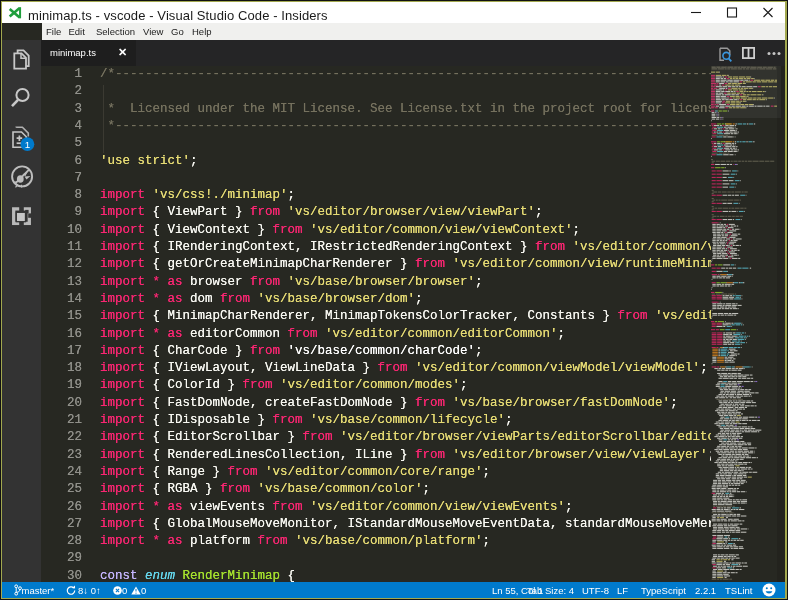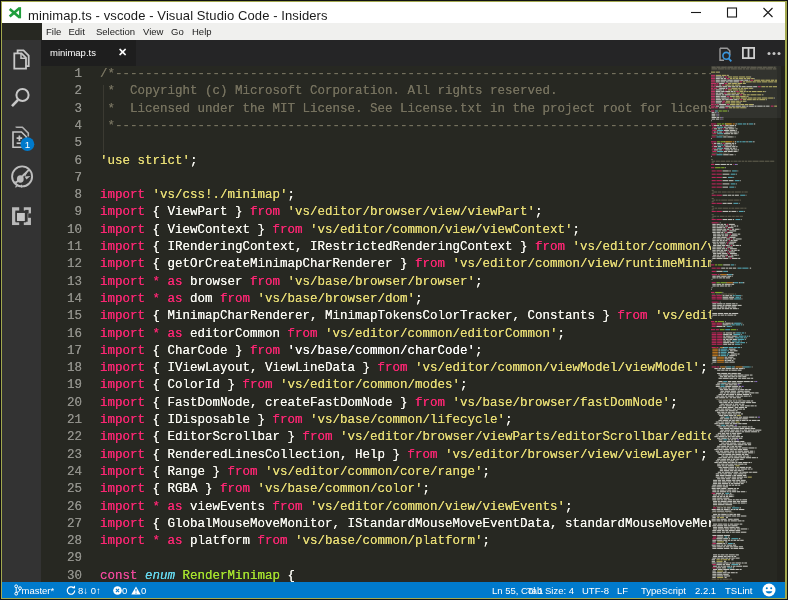--- a/index.html
+++ b/index.html
@@ -136,49 +136,49 @@
             <circle cx="7" cy="2.5" r="1.5" fill="#c5c5c5"></circle>
             <circle cx="12" cy="2.5" r="1.5" fill="#c5c5c5"></circle>
 </svg>
         </div>
 </div>
 
 <div class="editor">
   <div class="codewrap">
     <div style="position:absolute;left:101px;top:19px;width:1px;height:68px;background:#3b3a32"></div>
 <div class="cl" style="top:0.0px"><span class="g">1</span><span class="t"><span style="color:#75715e">/*---------------------------------------------------------------------------------------------</span></span></div>
-<div class="cl" style="top:17.3px"><span class="g">2</span><span class="t"><span style="color:#75715e"> *  Copyright (c) Microsoft Corporation. All rights reserved.</span></span></div>
+<div class="cl" style="top:17.3px"><span class="g">2</span></div>
 <div class="cl" style="top:34.6px"><span class="g">3</span><span class="t"><span style="color:#75715e"> *  Licensed under the MIT License. See License.txt in the project root for license information.</span></span></div>
 <div class="cl" style="top:51.9px"><span class="g">4</span><span class="t"><span style="color:#75715e"> *--------------------------------------------------------------------------------------------*/</span></span></div>
 <div class="cl" style="top:69.2px"><span class="g">5</span><span class="t"></span></div>
 <div class="cl" style="top:86.5px"><span class="g">6</span><span class="t"><span style="color:#e6db74">'use strict'</span><span style="color:#f8f8f2">;</span></span></div>
 <div class="cl" style="top:103.8px"><span class="g">7</span><span class="t"></span></div>
 <div class="cl" style="top:121.1px"><span class="g">8</span><span class="t"><span style="color:#f92672">import </span><span style="color:#e6db74">'vs/css!./minimap'</span><span style="color:#f8f8f2">;</span></span></div>
 <div class="cl" style="top:138.4px"><span class="g">9</span><span class="t"><span style="color:#f92672">import </span><span style="color:#f8f8f2">{ ViewPart } </span><span style="color:#f92672">from </span><span style="color:#e6db74">'vs/editor/browser/view/viewPart'</span><span style="color:#f8f8f2">;</span></span></div>
 <div class="cl" style="top:155.7px"><span class="g">10</span><span class="t"><span style="color:#f92672">import </span><span style="color:#f8f8f2">{ ViewContext } </span><span style="color:#f92672">from </span><span style="color:#e6db74">'vs/editor/common/view/viewContext'</span><span style="color:#f8f8f2">;</span></span></div>
 <div class="cl" style="top:173.0px"><span class="g">11</span><span class="t"><span style="color:#f92672">import </span><span style="color:#f8f8f2">{ IRenderingContext, IRestrictedRenderingContext } </span><span style="color:#f92672">from </span><span style="color:#e6db74">'vs/editor/common/view/renderingContext'</span></span></div>
 <div class="cl" style="top:190.3px"><span class="g">12</span><span class="t"><span style="color:#f92672">import </span><span style="color:#f8f8f2">{ getOrCreateMinimapCharRenderer } </span><span style="color:#f92672">from </span><span style="color:#e6db74">'vs/editor/common/view/runtimeMinimapCharRenderer'</span></span></div>
 <div class="cl" style="top:207.6px"><span class="g">13</span><span class="t"><span style="color:#f92672">import * as </span><span style="color:#f8f8f2">browser </span><span style="color:#f92672">from </span><span style="color:#e6db74">'vs/base/browser/browser'</span><span style="color:#f8f8f2">;</span></span></div>
 <div class="cl" style="top:224.9px"><span class="g">14</span><span class="t"><span style="color:#f92672">import * as </span><span style="color:#f8f8f2">dom </span><span style="color:#f92672">from </span><span style="color:#e6db74">'vs/base/browser/dom'</span><span style="color:#f8f8f2">;</span></span></div>
 <div class="cl" style="top:242.2px"><span class="g">15</span><span class="t"><span style="color:#f92672">import </span><span style="color:#f8f8f2">{ MinimapCharRenderer, MinimapTokensColorTracker, Constants } </span><span style="color:#f92672">from </span><span style="color:#e6db74">'vs/editor/common/view/minimapCharRenderer'</span></span></div>
 <div class="cl" style="top:259.5px"><span class="g">16</span><span class="t"><span style="color:#f92672">import * as </span><span style="color:#f8f8f2">editorCommon </span><span style="color:#f92672">from </span><span style="color:#e6db74">'vs/editor/common/editorCommon'</span><span style="color:#f8f8f2">;</span></span></div>
 <div class="cl" style="top:276.8px"><span class="g">17</span><span class="t"><span style="color:#f92672">import </span><span style="color:#f8f8f2">{ CharCode } </span><span style="color:#f92672">from </span><span style="color:#ffffff">'vs/base/common/charCode'</span><span style="color:#f8f8f2">;</span></span></div>
 <div class="cl" style="top:294.1px"><span class="g">18</span><span class="t"><span style="color:#f92672">import </span><span style="color:#f8f8f2">{ IViewLayout, ViewLineData } </span><span style="color:#f92672">from </span><span style="color:#e6db74">'vs/editor/common/viewModel/viewModel'</span><span style="color:#f8f8f2">;</span></span></div>
 <div class="cl" style="top:311.4px"><span class="g">19</span><span class="t"><span style="color:#f92672">import </span><span style="color:#f8f8f2">{ ColorId } </span><span style="color:#f92672">from </span><span style="color:#e6db74">'vs/editor/common/modes'</span><span style="color:#f8f8f2">;</span></span></div>
 <div class="cl" style="top:328.7px"><span class="g">20</span><span class="t"><span style="color:#f92672">import </span><span style="color:#f8f8f2">{ FastDomNode, createFastDomNode } </span><span style="color:#f92672">from </span><span style="color:#e6db74">'vs/base/browser/fastDomNode'</span><span style="color:#f8f8f2">;</span></span></div>
 <div class="cl" style="top:346.0px"><span class="g">21</span><span class="t"><span style="color:#f92672">import </span><span style="color:#f8f8f2">{ IDisposable } </span><span style="color:#f92672">from </span><span style="color:#e6db74">'vs/base/common/lifecycle'</span><span style="color:#f8f8f2">;</span></span></div>
 <div class="cl" style="top:363.3px"><span class="g">22</span><span class="t"><span style="color:#f92672">import </span><span style="color:#f8f8f2">{ EditorScrollbar } </span><span style="color:#f92672">from </span><span style="color:#e6db74">'vs/editor/browser/viewParts/editorScrollbar/editorScrollbar'</span></span></div>
-<div class="cl" style="top:380.6px"><span class="g">23</span><span class="t"><span style="color:#f92672">import </span><span style="color:#f8f8f2">{ RenderedLinesCollection, Help } </span><span style="color:#f92672">from </span><span style="color:#e6db74">'vs/editor/browser/view/viewLayer'</span><span style="color:#f8f8f2">;</span></span></div>
+<div class="cl" style="top:380.6px"><span class="g">23</span><span class="t"><span style="color:#f92672">import </span><span style="color:#f8f8f2">{ RenderedLinesCollection, ILine } </span><span style="color:#f92672">from </span><span style="color:#e6db74">'vs/editor/browser/view/viewLayer'</span><span style="color:#f8f8f2">;</span></span></div>
 <div class="cl" style="top:397.9px"><span class="g">24</span><span class="t"><span style="color:#f92672">import </span><span style="color:#f8f8f2">{ Range } </span><span style="color:#f92672">from </span><span style="color:#e6db74">'vs/editor/common/core/range'</span><span style="color:#f8f8f2">;</span></span></div>
 <div class="cl" style="top:415.2px"><span class="g">25</span><span class="t"><span style="color:#f92672">import </span><span style="color:#f8f8f2">{ RGBA } </span><span style="color:#f92672">from </span><span style="color:#e6db74">'vs/base/common/color'</span><span style="color:#f8f8f2">;</span></span></div>
 <div class="cl" style="top:432.5px"><span class="g">26</span><span class="t"><span style="color:#f92672">import * as </span><span style="color:#f8f8f2">viewEvents </span><span style="color:#f92672">from </span><span style="color:#e6db74">'vs/editor/common/view/viewEvents'</span><span style="color:#f8f8f2">;</span></span></div>
 <div class="cl" style="top:449.8px"><span class="g">27</span><span class="t"><span style="color:#f92672">import </span><span style="color:#f8f8f2">{ GlobalMouseMoveMonitor, IStandardMouseMoveEventData, standardMouseMoveMerger } </span></span></div>
 <div class="cl" style="top:467.1px"><span class="g">28</span><span class="t"><span style="color:#f92672">import * as </span><span style="color:#f8f8f2">platform </span><span style="color:#f92672">from </span><span style="color:#e6db74">'vs/base/common/platform'</span><span style="color:#f8f8f2">;</span></span></div>
 <div class="cl" style="top:484.4px"><span class="g">29</span><span class="t"></span></div>
-<div class="cl" style="top:501.7px"><span class="g">30</span><span class="t"><span style="color:#ec4899">const </span><span style="color:#66d9ef;font-style:italic">enum </span><span style="color:#a6e22e">RenderMinimap </span><span style="color:#f8f8f2">{</span></span></div>
+<div class="cl" style="top:501.7px"><span class="g">30</span><span class="t"><span style="color:#c4b5fd">const </span><span style="color:#66d9ef;font-style:italic">enum </span><span style="color:#a6e22e">RenderMinimap </span><span style="color:#f8f8f2">{</span></span></div>
   </div>
   <div style="position:absolute;left:0;top:0">
           <svg width="788" height="600" viewBox="0 0 788 600" style="position:absolute;left:-2px;top:-66px;opacity:0.73">
             <rect x="711.00" y="63.50" width="2.72" height="1.05" fill="#75715e"></rect>
             <rect x="714.40" y="63.50" width="4.76" height="1.05" fill="#75715e"></rect>
             <rect x="719.84" y="63.50" width="4.76" height="1.05" fill="#75715e"></rect>
             <rect x="725.28" y="63.50" width="2.72" height="1.05" fill="#75715e"></rect>
             <rect x="728.68" y="63.50" width="3.40" height="1.05" fill="#75715e"></rect>
             <rect x="732.76" y="63.50" width="4.76" height="1.05" fill="#75715e"></rect>
             <rect x="738.20" y="63.50" width="4.08" height="1.05" fill="#75715e"></rect>

